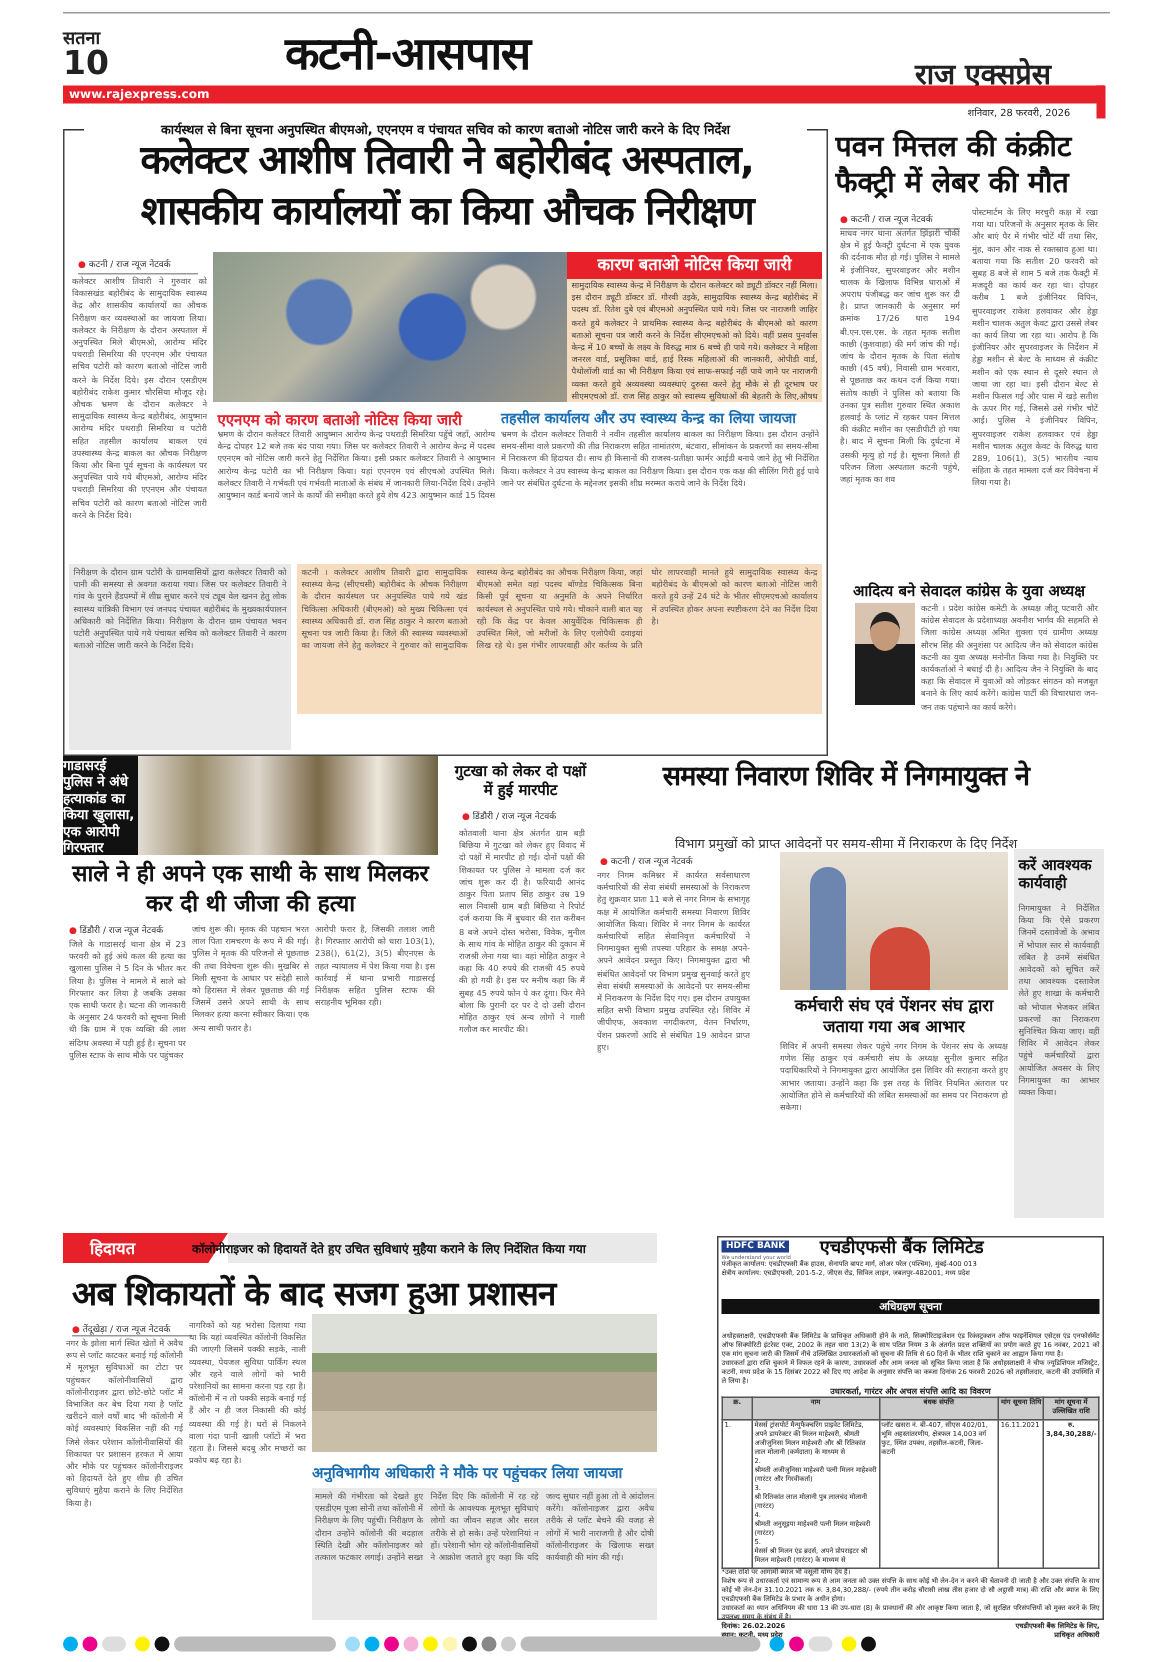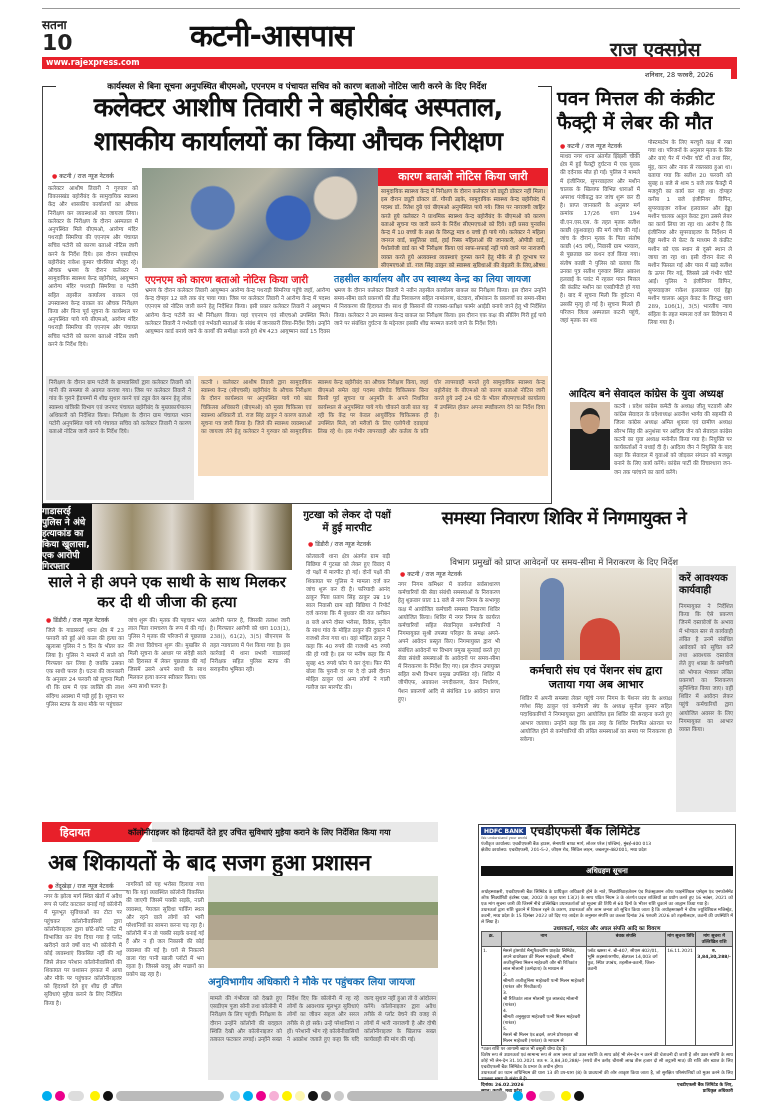--- a/index.html
+++ b/index.html
@@ -121,21 +121,21 @@
 <div class="abs" style="left:128px;top:826px;width:310px;font-size:8px;font-weight:bold;color:#111;white-space:nowrap;overflow:hidden">कॉलोनीराइजर को हिदायतें देते हुए उचित सुविधाएं मुहैया कराने के लिए निर्देशित किया गया</div>
 <div class="abs" style="left:48px;top:846px;width:390px;font-size:22px;font-weight:bold;color:#111;white-space:nowrap;letter-spacing:-0.5px">अब शिकायतों के बाद सजग हुआ प्रशासन</div>
 <div class="abs byline" style="left:48px;top:882px;width:80px;border-bottom:1px solid #999">तेंदूखेड़ा / राज न्यूज नेटवर्क</div>
 <div class="abs txt" style="left:44px;top:892px;width:78px;height:188px;overflow:hidden">नगर के झोला मार्ग स्थित खेतों में अवैध रूप से प्लॉट काटकर बनाई गई कॉलोनी में मूलभूत सुविधाओं का टोटा पर पहुंचकर कॉलोनीवासियों द्वारा कॉलोनीराइजर द्वारा छोटे-छोटे प्लॉट में विभाजित कर बेच दिया गया है प्लॉट खरीदने वाले वर्षों बाद भी कॉलोनी में कोई व्यवस्थाएं विकसित नहीं की गई जिसे लेकर परेशान कॉलोनीवासियों की शिकायत पर प्रशासन हरकत में आया और मौके पर पहुंचकर कॉलोनीराइजर को हिदायतें देते हुए शीघ्र ही उचित सुविधाएं मुहैया कराने के लिए निर्देशित किया है।</div>
 <div class="abs txt" style="left:126px;top:880px;width:78px;height:200px;overflow:hidden">नागरिकों को यह भरोसा दिलाया गया था कि यहां व्यवस्थित कॉलोनी विकसित की जाएगी जिसमें पक्की सड़कें, नाली व्यवस्था, पेयजल सुविधा पार्किंग स्थल और रहने वाले लोगों को भारी परेशानियों का सामना करना पड़ रहा है। कॉलोनी में न तो पक्की सड़कें बनाई गई हैं और न ही जल निकासी की कोई व्यवस्था की गई है। घरों से निकलने वाला गंदा पानी खाली प्लॉटों में भरा रहता है। जिससे बदबू और मच्छरों का प्रकोप बढ़ रहा है।</div>
 <div class="abs" style="left:208px;top:876px;width:230px;height:92px;background:linear-gradient(180deg,#dde0d8 0 28%,#8c9c72 28% 42%,#b2a690 42% 70%,#c9bfa8 70%)"></div>
 <div class="abs subblue" style="left:208px;top:974px;width:230px;font-size:10px;white-space:nowrap;overflow:hidden">अनुविभागीय अधिकारी ने मौके पर पहुंचकर लिया जायजा</div>
 <div class="abs txt grey" style="left:208px;top:992px;width:230px;height:88px;column-count:3;column-gap:5px;padding:2px;overflow:hidden">मामले की गंभीरता को देखते हुए एसडीएम पूजा सोनी तथा कॉलोनी में निरीक्षण के लिए पहुंचीं। निरीक्षण के दौरान उन्होंने कॉलोनी की बदहाल स्थिति देखी और कॉलोनाइजर को तत्काल फटकार लगाई। उन्होंने सख्त निर्देश दिए कि कॉलोनी में रह रहे लोगों के आवश्यक मूलभूत सुविधाएं लोगों का जीवन सहज और सरल तरीके से हो सके। उन्हें परेशानियां न हों। परेशानी भोग रहे कॉलोनीवासियों ने आक्रोश जताते हुए कहा कि यदि जल्द सुधार नहीं हुआ तो वे आंदोलन करेंगे। कॉलोनाइजर द्वारा अवैध तरीके से प्लॉट बेचने की वजह से लोगों में भारी नाराजगी है और दोषी कॉलोनीराइजर के खिलाफ सख्त कार्यवाही की मांग की गई।</div>
 
 <div class="abs box" style="left:478px;top:824px;width:258px;height:256px;font-size:4.5px;line-height:6px;color:#222;padding:2px">
-  <div style="display:flex;align-items:center;gap:4px">
+  <div style="display:flex;align-items:center;gap:20px">
     <div style="background:#1f3f8a;color:#fff;font-weight:bold;font-size:6px;padding:1px 3px">HDFC BANK</div>
     <div style="font-size:12px;font-weight:bold;color:#111">एचडीएफसी बैंक लिमिटेड</div>
   </div>
   <div style="font-size:3.5px;color:#555">We understand your world</div>
   <div>पंजीकृत कार्यालय: एचडीएफसी बैंक हाउस, सेनापति बापट मार्ग, लोअर परेल (पश्चिम), मुंबई-400 013</div>
   <div>क्षेत्रीय कार्यालय: एचडीएफसी, 201-5-2, जीएस रोड, सिविल लाइन, जबलपुर-482001, मध्य प्रदेश</div>
   <div style="background:#111;color:#fff;text-align:center;font-size:7px;font-weight:bold;line-height:10px;margin:13px 0">अधिग्रहण सूचना</div>
   <div style="text-align:justify">अधोहस्ताक्षरी, एचडीएफसी बैंक लिमिटेड के प्राधिकृत अधिकारी होने के नाते, सिक्योरिटाइजेशन एंड रिकंस्ट्रक्शन ऑफ फाइनेंशियल एसेट्स एंड एनफोर्समेंट ऑफ सिक्योरिटी इंटरेस्ट एक्ट, 2002 के तहत धारा 13(2) के साथ पठित नियम 3 के अंतर्गत प्रदत्त शक्तियों का प्रयोग करते हुए 16 नवंबर, 2021 को एक मांग सूचना जारी की जिसमें नीचे उल्लिखित उधारकर्ताओं को सूचना की तिथि से 60 दिनों के भीतर राशि चुकाने का आह्वान किया गया है।</div>
   <div style="text-align:justify">उधारकर्ता द्वारा राशि चुकाने में विफल रहने के कारण, उधारकर्ता और आम जनता को सूचित किया जाता है कि अधोहस्ताक्षरी ने चीफ ज्यूडिशियल मजिस्ट्रेट, कटनी, मध्य प्रदेश के 15 दिसंबर 2022 को दिए गए आदेश के अनुसार संपत्ति का कब्जा दिनांक 26 फरवरी 2026 को तहसीलदार, कटनी की उपस्थिति में ले लिया है।</div>
   <div style="text-align:center;font-weight:bold;font-size:5.5px">उधारकर्ता, गारंटर और अचल संपत्ति आदि का विवरण</div>

